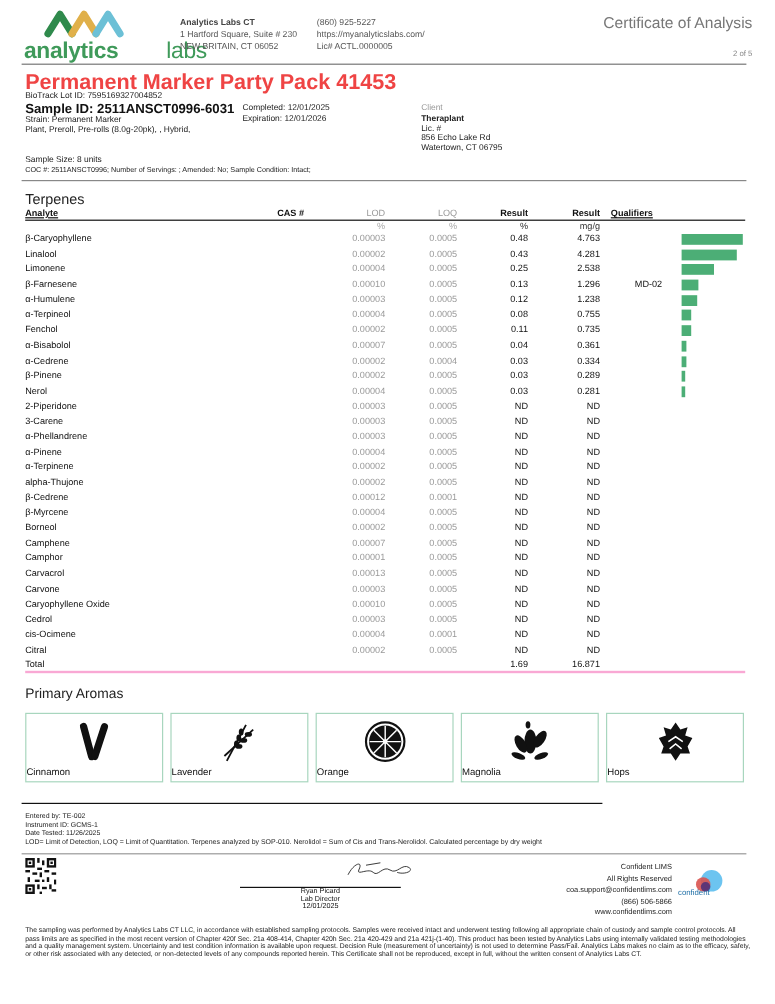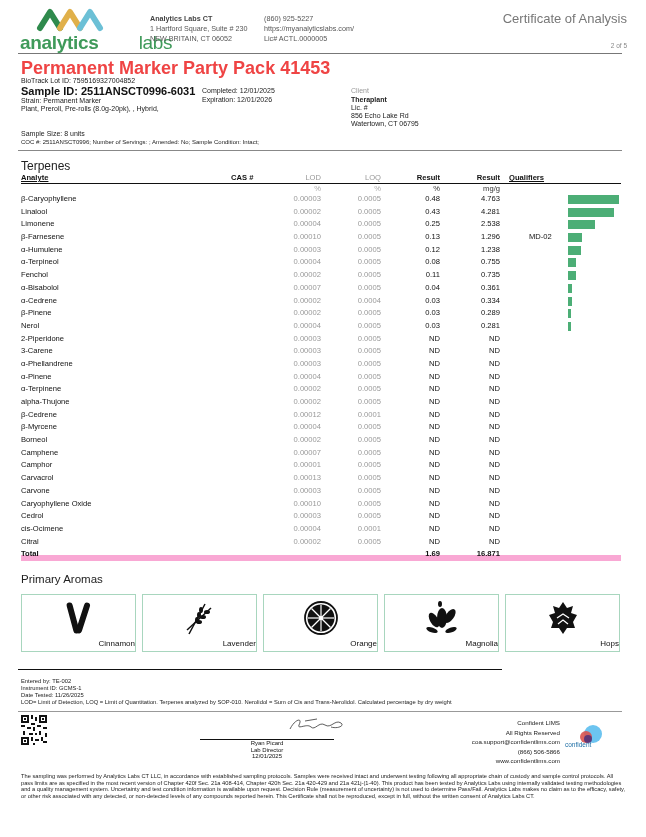--- a/index.html
+++ b/index.html
@@ -48,28 +48,28 @@
   .c-loq { left: 322px; width: 38px; text-align: right; color: #999; }
   .c-rp { left: 395px; width: 24px; text-align: right; }
   .c-rm { left: 445px; width: 34px; text-align: right; }
   .c-q { left: 488px; }
   .hdr { font-weight: bold; height: 10px; line-height: 10px; }
   .hdr .c-lod, .hdr .c-loq { font-weight: normal; }
   .hdr .c-name { text-decoration: underline; }
   .units { height: 10px; line-height: 10px; border-top: 1.2px solid #111; }
   .units .c { color: #333; }
   .units .c-lod, .units .c-loq { color: #aaa; }
-  .total { font-weight: bold; border-bottom: 6px solid #f9a8d4; }
+  .total { font-weight: normal; border-bottom: 2px solid #f9a8d4; }
   .bar { position: absolute; top: 2px; height: 9px; background: #4cae76; left: 547px; }
   .qual { position: absolute; left: 508px; top: 0; }
 
   
   #aroma-title { left: 21px; top: 573px; font-size: 11.5px; color: #222; }
   #aromas { left: 21px; top: 594px; width: 600px; display: flex; gap: 6px; }
-  .aroma { width: 115px; height: 58px; border: 1.3px solid #a8d6be; position: relative; text-align: right; }
+  .aroma { width: 115px; height: 58px; border: 1.3px solid #a8d6be; position: relative; text-align: left; }
   .aroma svg { position: absolute; left: 50%; top: 5px; transform: translateX(-50%); }
   .aroma .lbl { position: absolute; bottom: 3px; left: 0; right: 0; font-size: 8px; color: #111; }
 
   #aroma-rule { left: 18px; top: 669px; width: 484px; height: 1px; background: #111; }
 
   #footnotes { left: 21px; top: 678px; font-size: 5.8px; line-height: 7px; color: #222; }
   #sig-rule-top { left: 18px; top: 711px; width: 604px; height: 1px; background: #999; }
 
   #qr { left: 21px; top: 715px; width: 26px; height: 30px; }
   #signature { left: 285px; top: 715px; width: 70px; height: 20px; }

